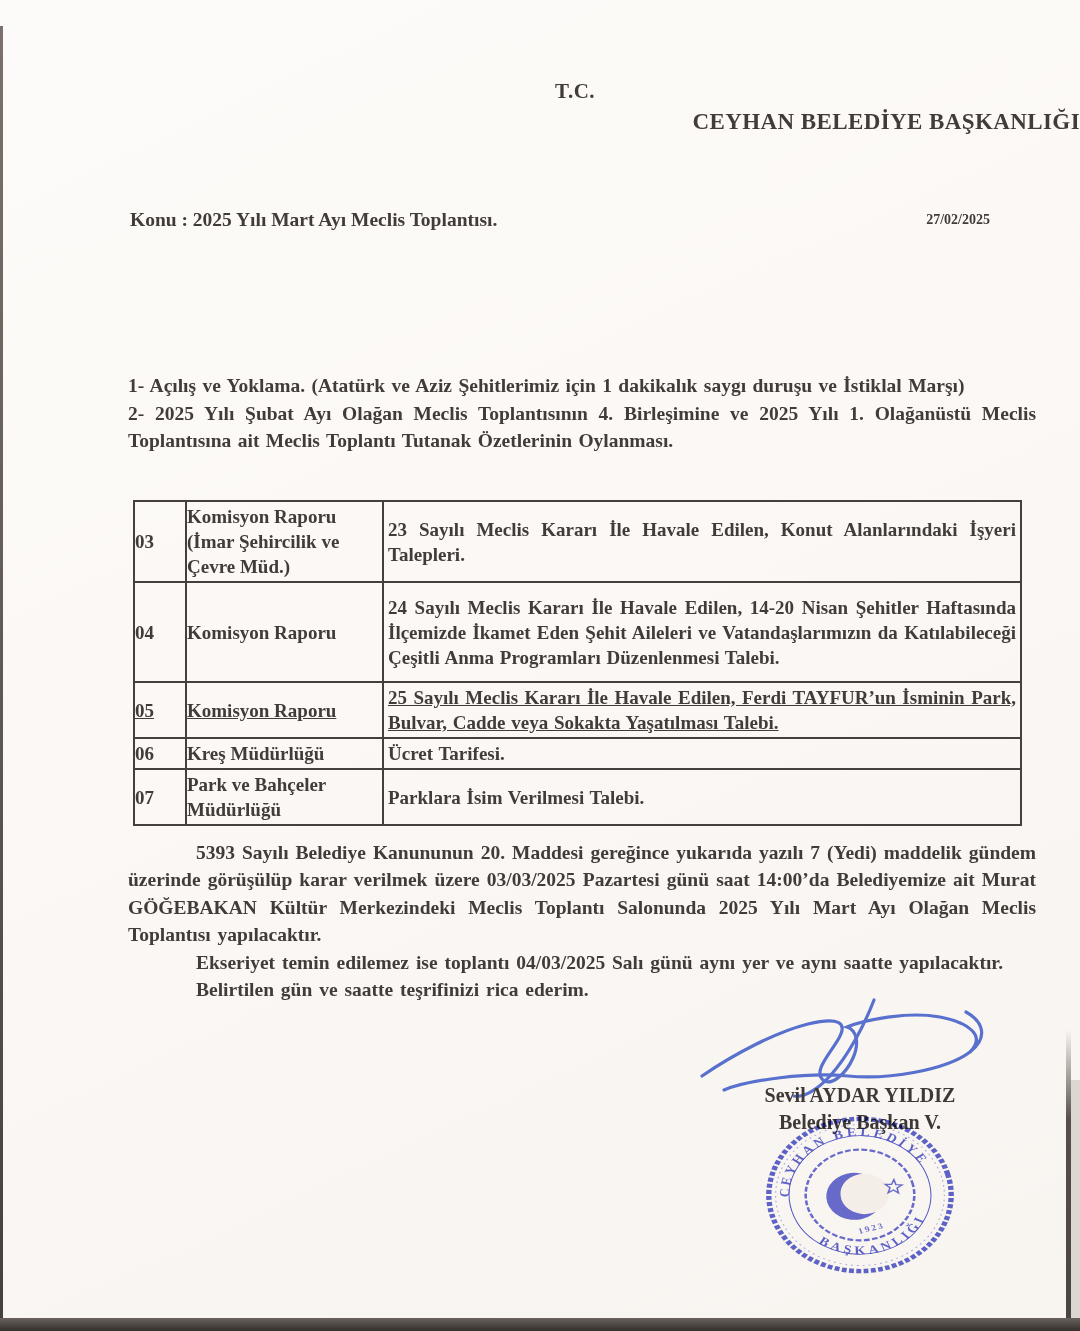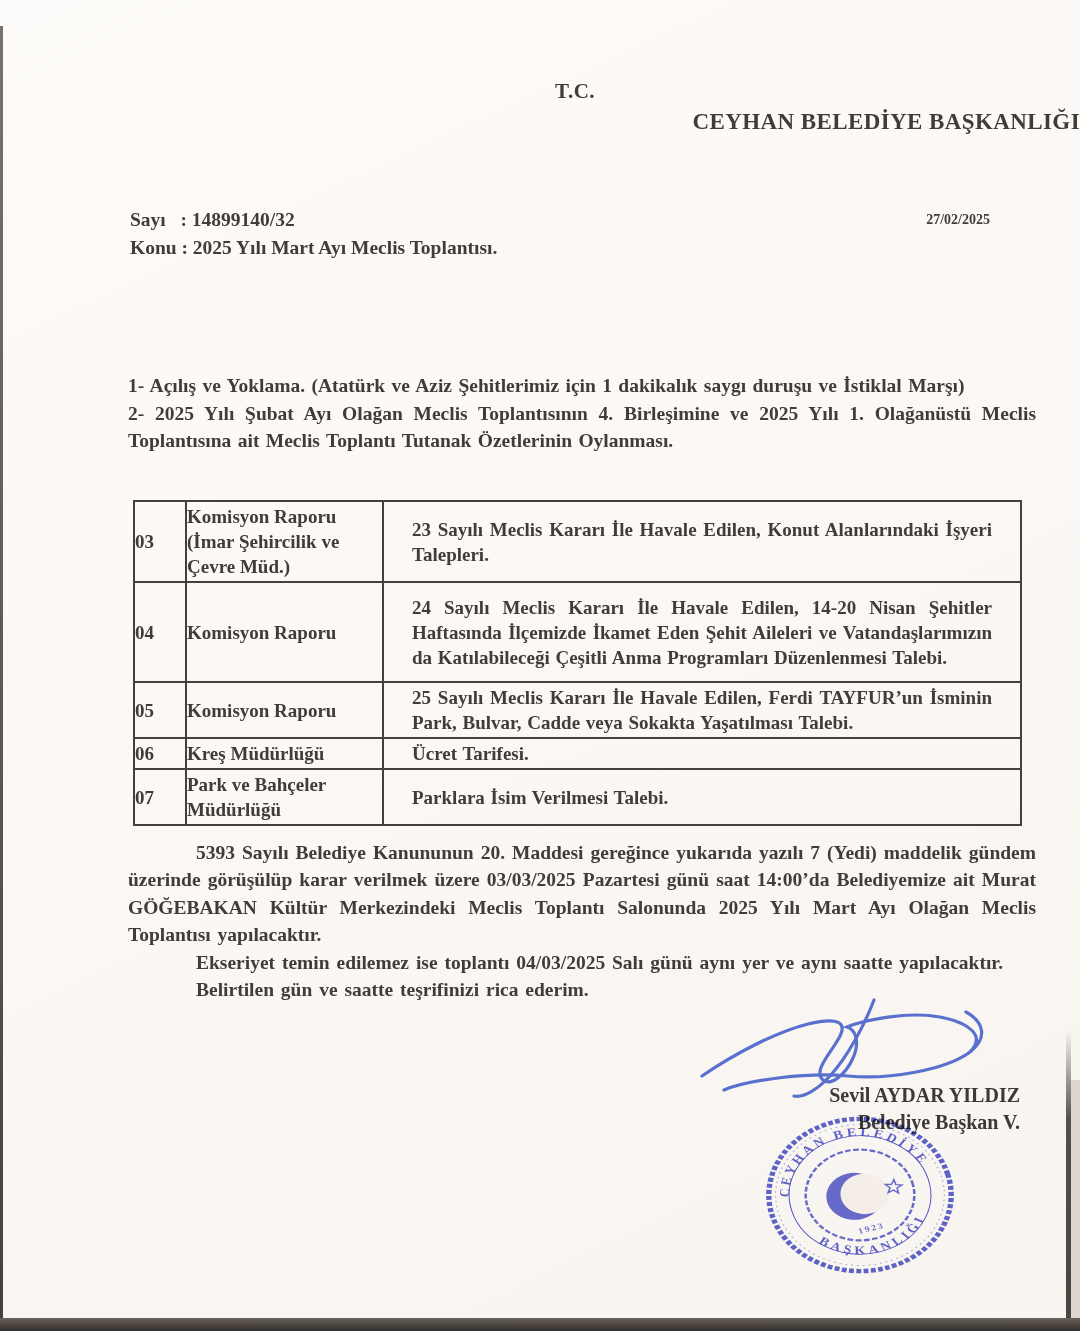--- a/index.html
+++ b/index.html
@@ -36,54 +36,53 @@
 
   .intro { position:absolute; top:372px; left:128px; width:908px; }
   .intro p { font-size:19.5px; line-height:27.5px; text-align:justify; word-spacing:1.5px; }
 
   .agenda-table { position:absolute; top:500px; left:133px; width:889px;
     border-collapse:collapse; }
   .agenda-table td { border:2px solid #45403c; font-size:19px; line-height:25px;
     vertical-align:middle; }
   .agenda-table .c-no { width:52px; text-align:left; }
   .agenda-table .c-src { width:197px; text-align:left; padding:2px 0; }
-  .agenda-table .c-sub { text-align:justify; padding:2px 28px; word-spacing:1px; }
+  .agenda-table .c-sub { text-align:justify; padding:2px 4px; word-spacing:1px; }
   .agenda-table tr.r03 { height:76px; }
   .agenda-table tr.r04 { height:100px; }
-  .agenda-table tr.r05 { height:50px; }
+  .agenda-table tr.r05 { height:50px;text-decoration:underline; }
   .agenda-table tr.r06 { height:20px; }
   .agenda-table tr.r07 { height:54px; }
 
   .body-text { position:absolute; top:839px; left:128px; width:908px; }
   .body-text p { font-size:19.5px; line-height:27.4px; text-align:justify;
     text-indent:68px; word-spacing:2px; }
 
   .sig-block { position:absolute; top:1082px; left:700px; width:320px;
-    text-align:right; color:#3e3937; }
+    text-align:center; color:#3e3937; }
   .sig-block .name { font-size:20px; line-height:27px; }
   .sig-block .title { font-size:20px; line-height:27px; }
 
   .sig-svg { position:absolute; top:998px; left:688px; width:312px; height:118px;
     mix-blend-mode:multiply; }
   .stamp-svg { position:absolute; top:1114px; left:763px; width:194px; height:162px;
     mix-blend-mode:multiply; opacity:.9; }
 </style>
 </head>
 <body>
 
 <div class="page">
 
   <div class="header">
     <div class="tc">T.C.</div>
     <div class="org">CEYHAN BELEDİYE BAŞKANLIĞI</div>
   </div>
 
   <div class="meta">
     <div class="left">
-      <div>Sayı   : 14899140/32</div>
       <div>Konu : 2025 Yılı Mart Ayı Meclis Toplantısı.</div>
     </div>
     <div class="date">27/02/2025</div>
   </div>
 
 
   <div class="intro">
     <p>1- Açılış ve Yoklama.  (Atatürk ve Aziz Şehitlerimiz için 1 dakikalık saygı duruşu ve İstiklal Marşı)</p>
     <p>2- 2025 Yılı Şubat Ayı Olağan Meclis Toplantısının 4. Birleşimine ve 2025 Yılı 1. Olağanüstü Meclis Toplantısına ait Meclis Toplantı Tutanak Özetlerinin Oylanması.</p>
   </div>

